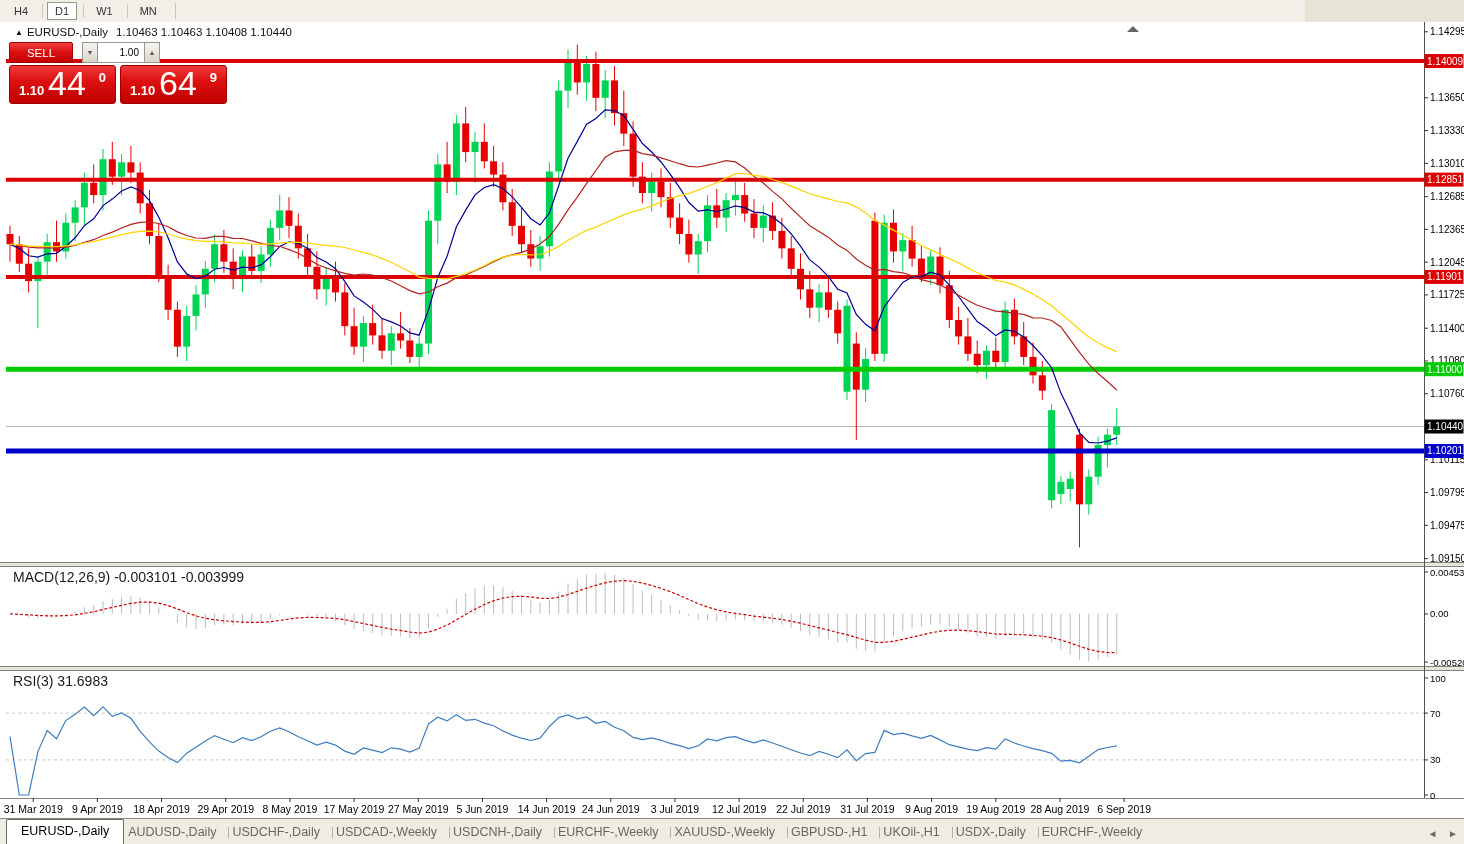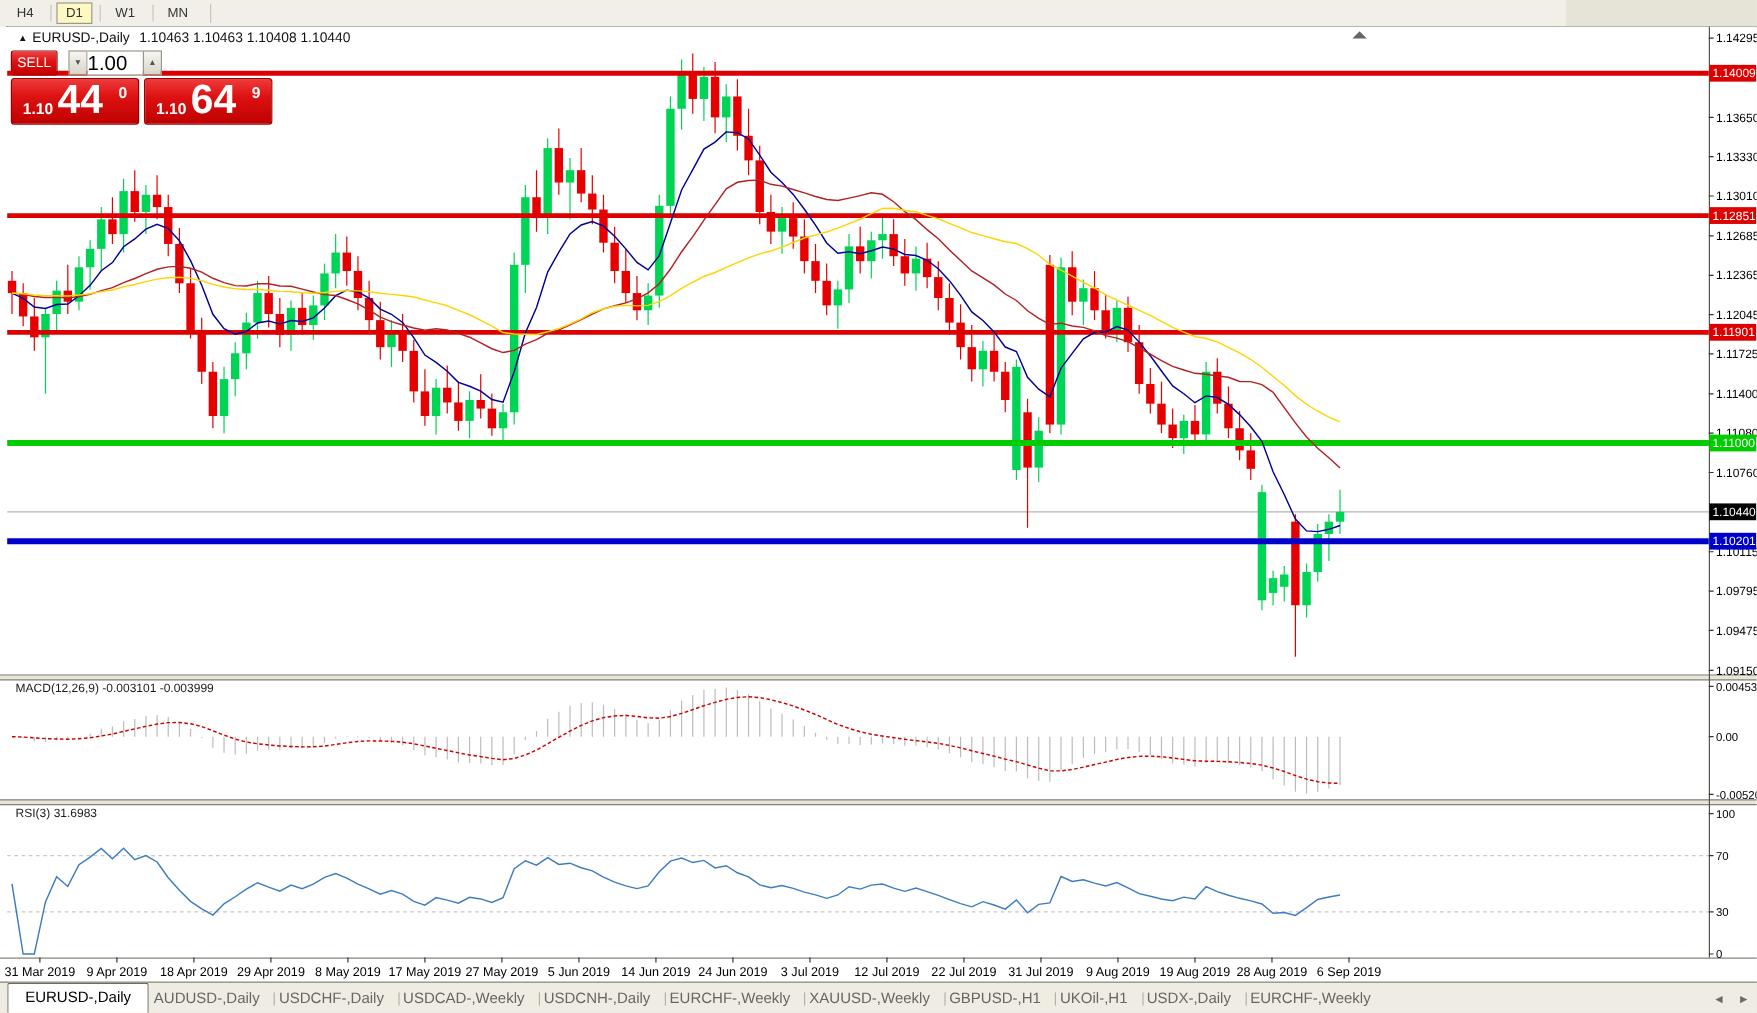--- a/index.html
+++ b/index.html
@@ -4,21 +4,21 @@
 <style>
   * { margin:0; padding:0; box-sizing:border-box; }
   html,body { width:1464px; height:844px; overflow:hidden; background:#e6e3d7;
     font-family:"Liberation Sans", sans-serif; }
 
   
   #toolbar { position:absolute; left:0; top:0; width:1305px; height:22px;
     background:#f1efe8; display:flex; align-items:center; padding-left:6px; }
   .tf-btn { font-size:11px; color:#333; padding:2px 7px; margin-right:2px;
     border:1px solid transparent; cursor:default; }
-  .tf-btn.active { background:#fef9c3; border:1px solid #9a988e; }
+  .tf-btn.active { background:#ffffff; border:1px solid #9a988e; }
   .tf-sep { width:1px; height:14px; background:#c9c6ba; margin:0 4px; }
 
   
   #chartwin { position:absolute; left:5px; top:22px; width:1459px; height:796px;
     background:#ffffff; border-left:1px solid #57554c; border-top:1px solid #57554c; }
   #chartsvg { position:absolute; left:0; top:22px; width:1464px; height:796px; }
   svg text { font-family:"Liberation Sans", sans-serif; fill:#000; }
   .tick-label { font-size:10px; }
   .axis-small { font-size:9.5px; }
   .date-label { font-size:10.5px; }
@@ -29,41 +29,41 @@
     color:#111; z-index:5; white-space:nowrap; }
   #chart-title .tri { font-size:8px; vertical-align:1px; margin-right:4px; }
   #chart-title .ttl { margin-right:8px; }
 
   
   #trade { position:absolute; left:9px; top:42px; z-index:6; width:222px; }
   #trade .row1 { display:flex; height:21px; }
   .redbtn { background:linear-gradient(180deg,#ef4040 0%,#dc1212 45%,#c40000 100%);
     border:1px solid #9c0000; border-radius:2px; color:#fff; font-size:11.5px;
     display:flex; align-items:center; justify-content:center; cursor:pointer; }
-  #sell-btn { width:39px; }
+  #sell-btn { width:64px; }
   #buy-btn { width:50px; }
   .spinbtn { width:16px; background:linear-gradient(180deg,#f7f5f0,#d9d5ca);
     border:1px solid #9a988e; color:#555; font-size:7px; display:flex;
     align-items:center; justify-content:center; cursor:pointer; }
   #vol-input { width:46px; border:1px solid #9a988e; border-left:none; border-right:none;
-    font-size:17px; padding-right:5px; color:#000; }
+    font-size:10px; text-align:right; padding-right:5px; color:#000; }
   #trade .row1 > * { margin-right:0; }
   #trade .row1 #sell-btn { margin-right:9px; }
   #trade .row1 #buy-btn { margin-left:9px;margin-top:39px; }
   #trade .row2 { display:flex; margin-top:2px; }
   .bigquote { width:107px; height:39px; border-radius:3px; position:relative;
     background:linear-gradient(180deg,#ef3a3a 0%,#dd1111 40%,#bf0000 100%);
     border:1px solid #9c0000; color:#fff; cursor:pointer; overflow:hidden; }
   .bigquote + .bigquote { margin-left:4px; }
   .bq-small { position:absolute; left:9px; bottom:5px; font-size:13px; font-weight:bold; }
-  .bq-big { position:absolute; left:38px; top:-2px; font-size:34px; font-weight:bold; }
+  .bq-big { position:absolute; left:38px; top:-2px; font-size:34px; font-weight:normal; }
   .bq-sup { position:absolute; right:9px; top:4px; font-size:13px; font-weight:bold; }
 
   
-  .pane-label { position:absolute; font-size:10px; color:#1a1a1a; z-index:5; white-space:nowrap; }
+  .pane-label { position:absolute; font-size:14px; color:#1a1a1a; z-index:5; white-space:nowrap; }
   #macd-label { left:13px; top:569px; }
   #rsi-label { left:13px; top:673px; }
 
   
   #tabbar { position:absolute; left:0; top:818px; width:1464px; height:26px;
     background:#efece4; border-top:1px solid #8a887e; display:flex;
     align-items:flex-end; padding-left:6px; }
   .tab { font-size:12.5px; color:#68675f; padding:4px 12px 5px 4px; white-space:nowrap;
     cursor:pointer; position:relative; }
   .tab.inactive + .tab.inactive::before { content:""; position:absolute; left:0; top:6px;

